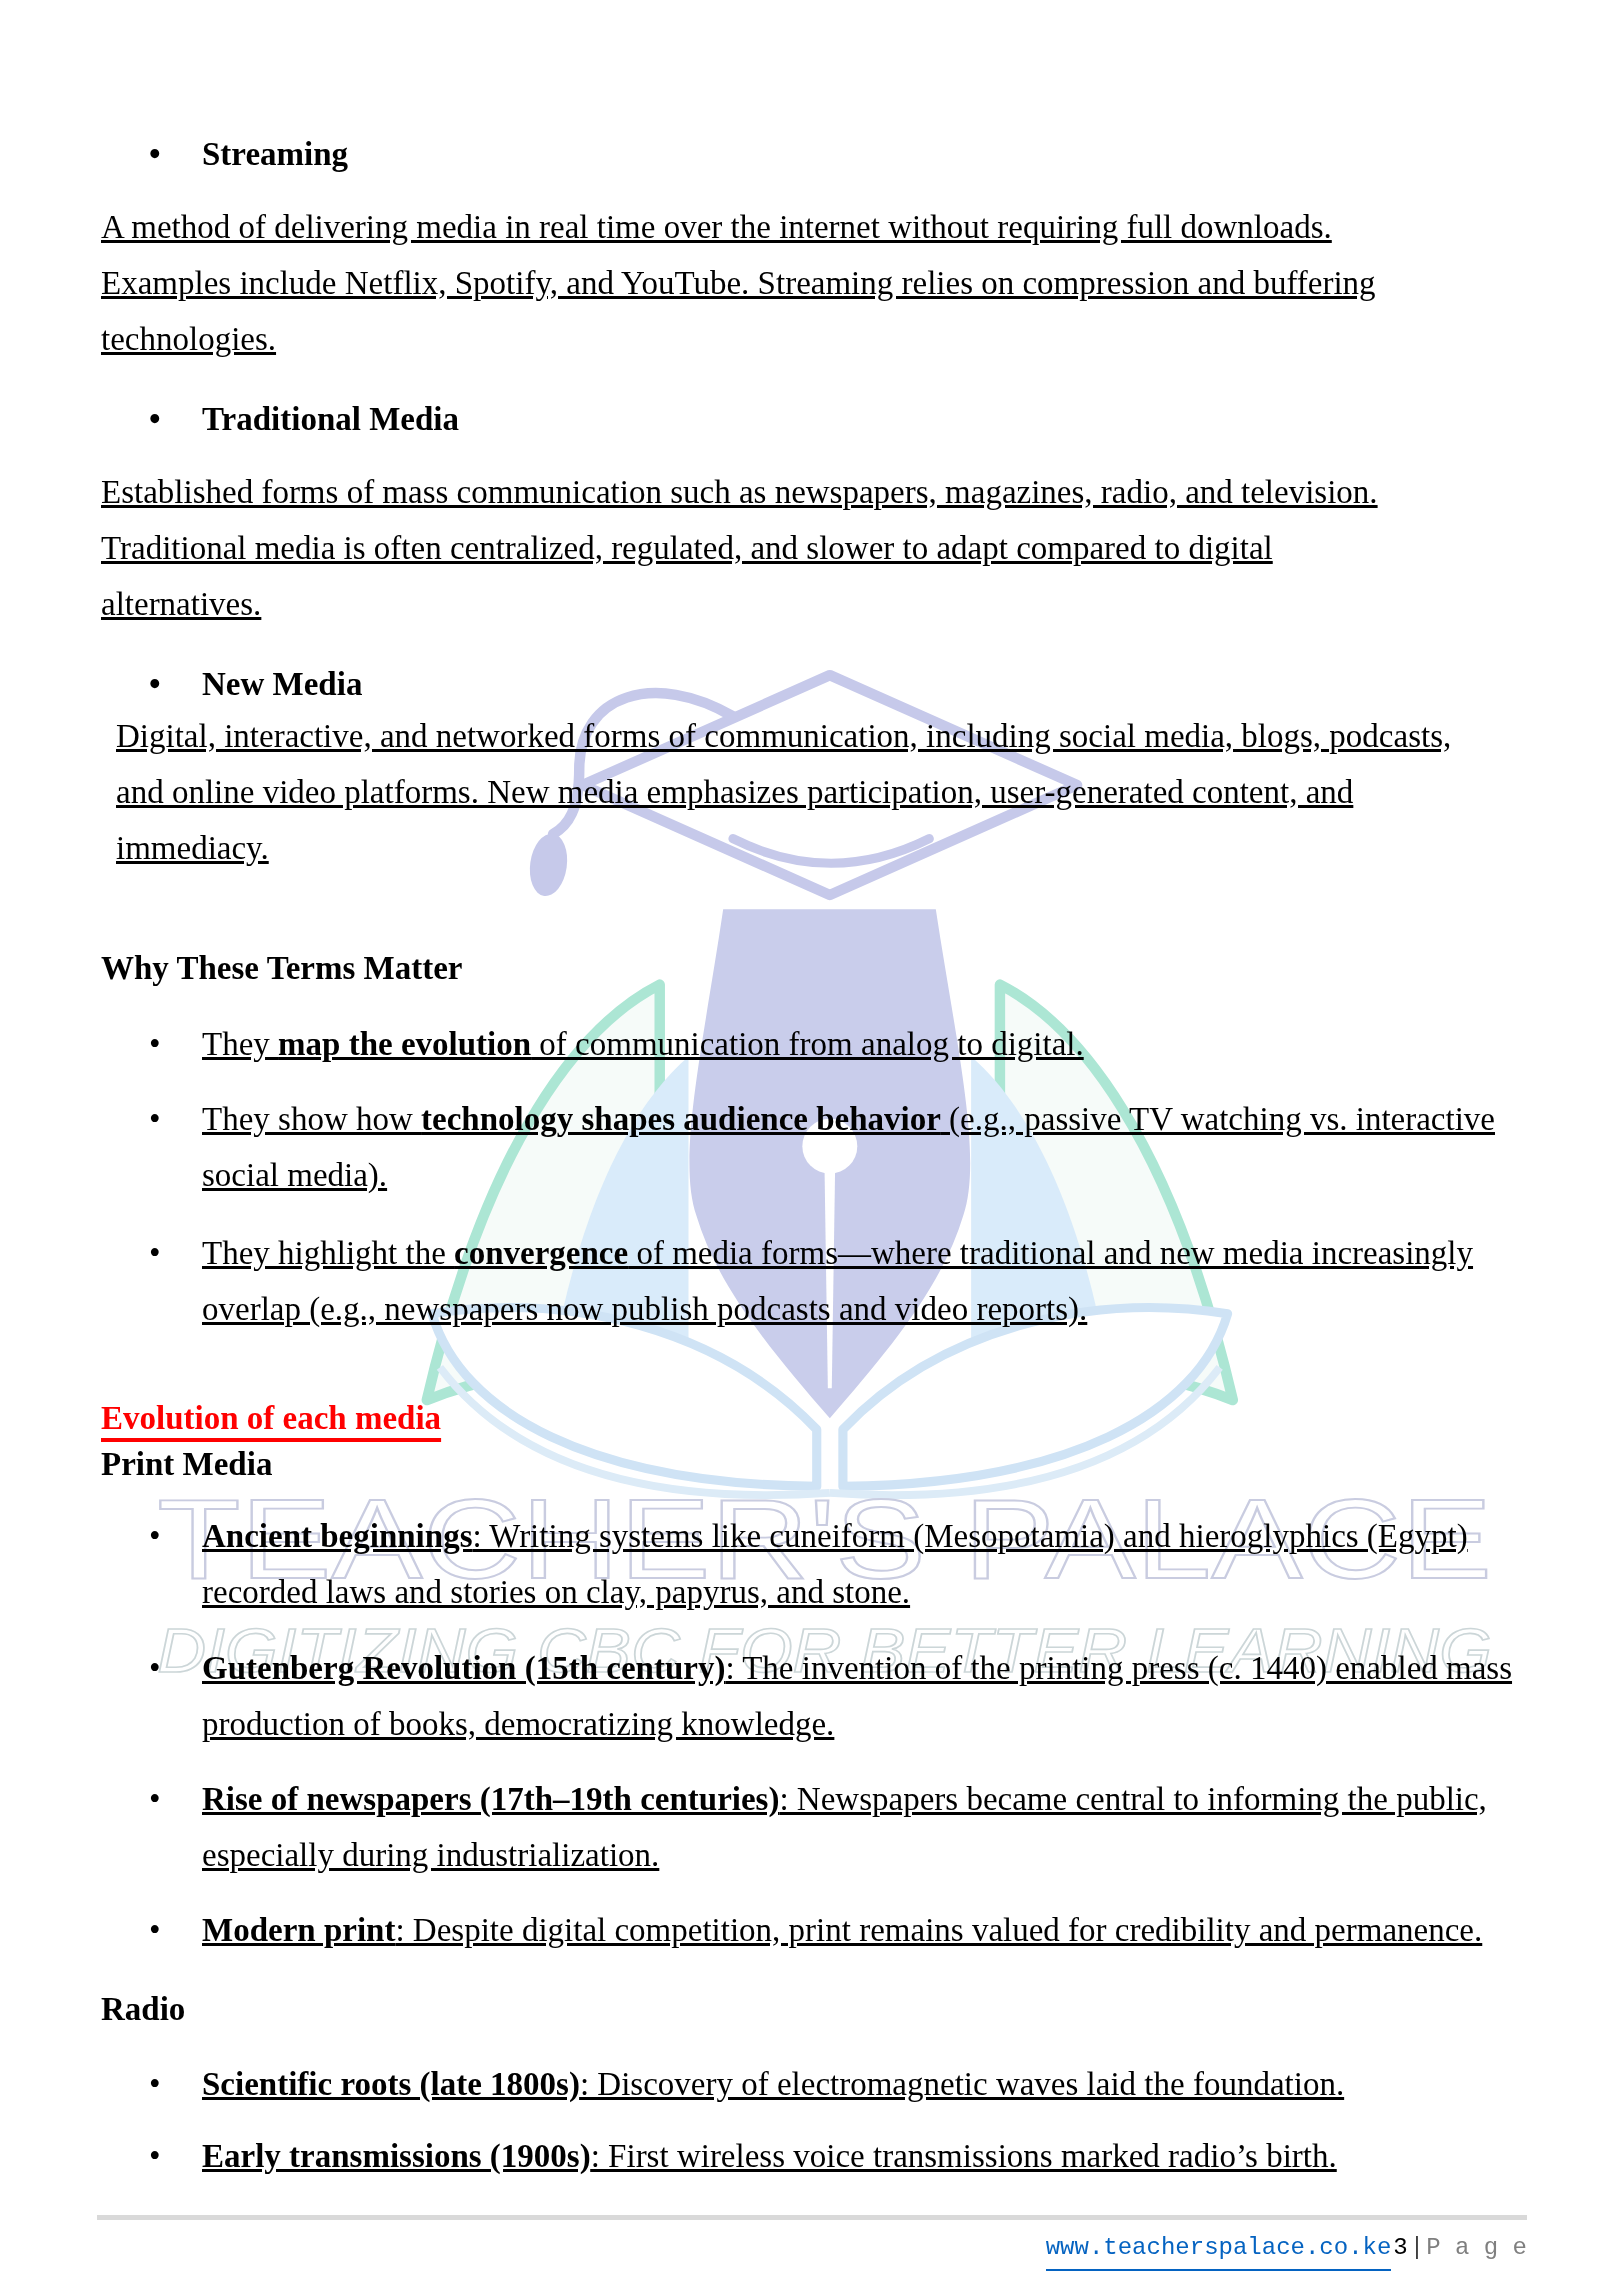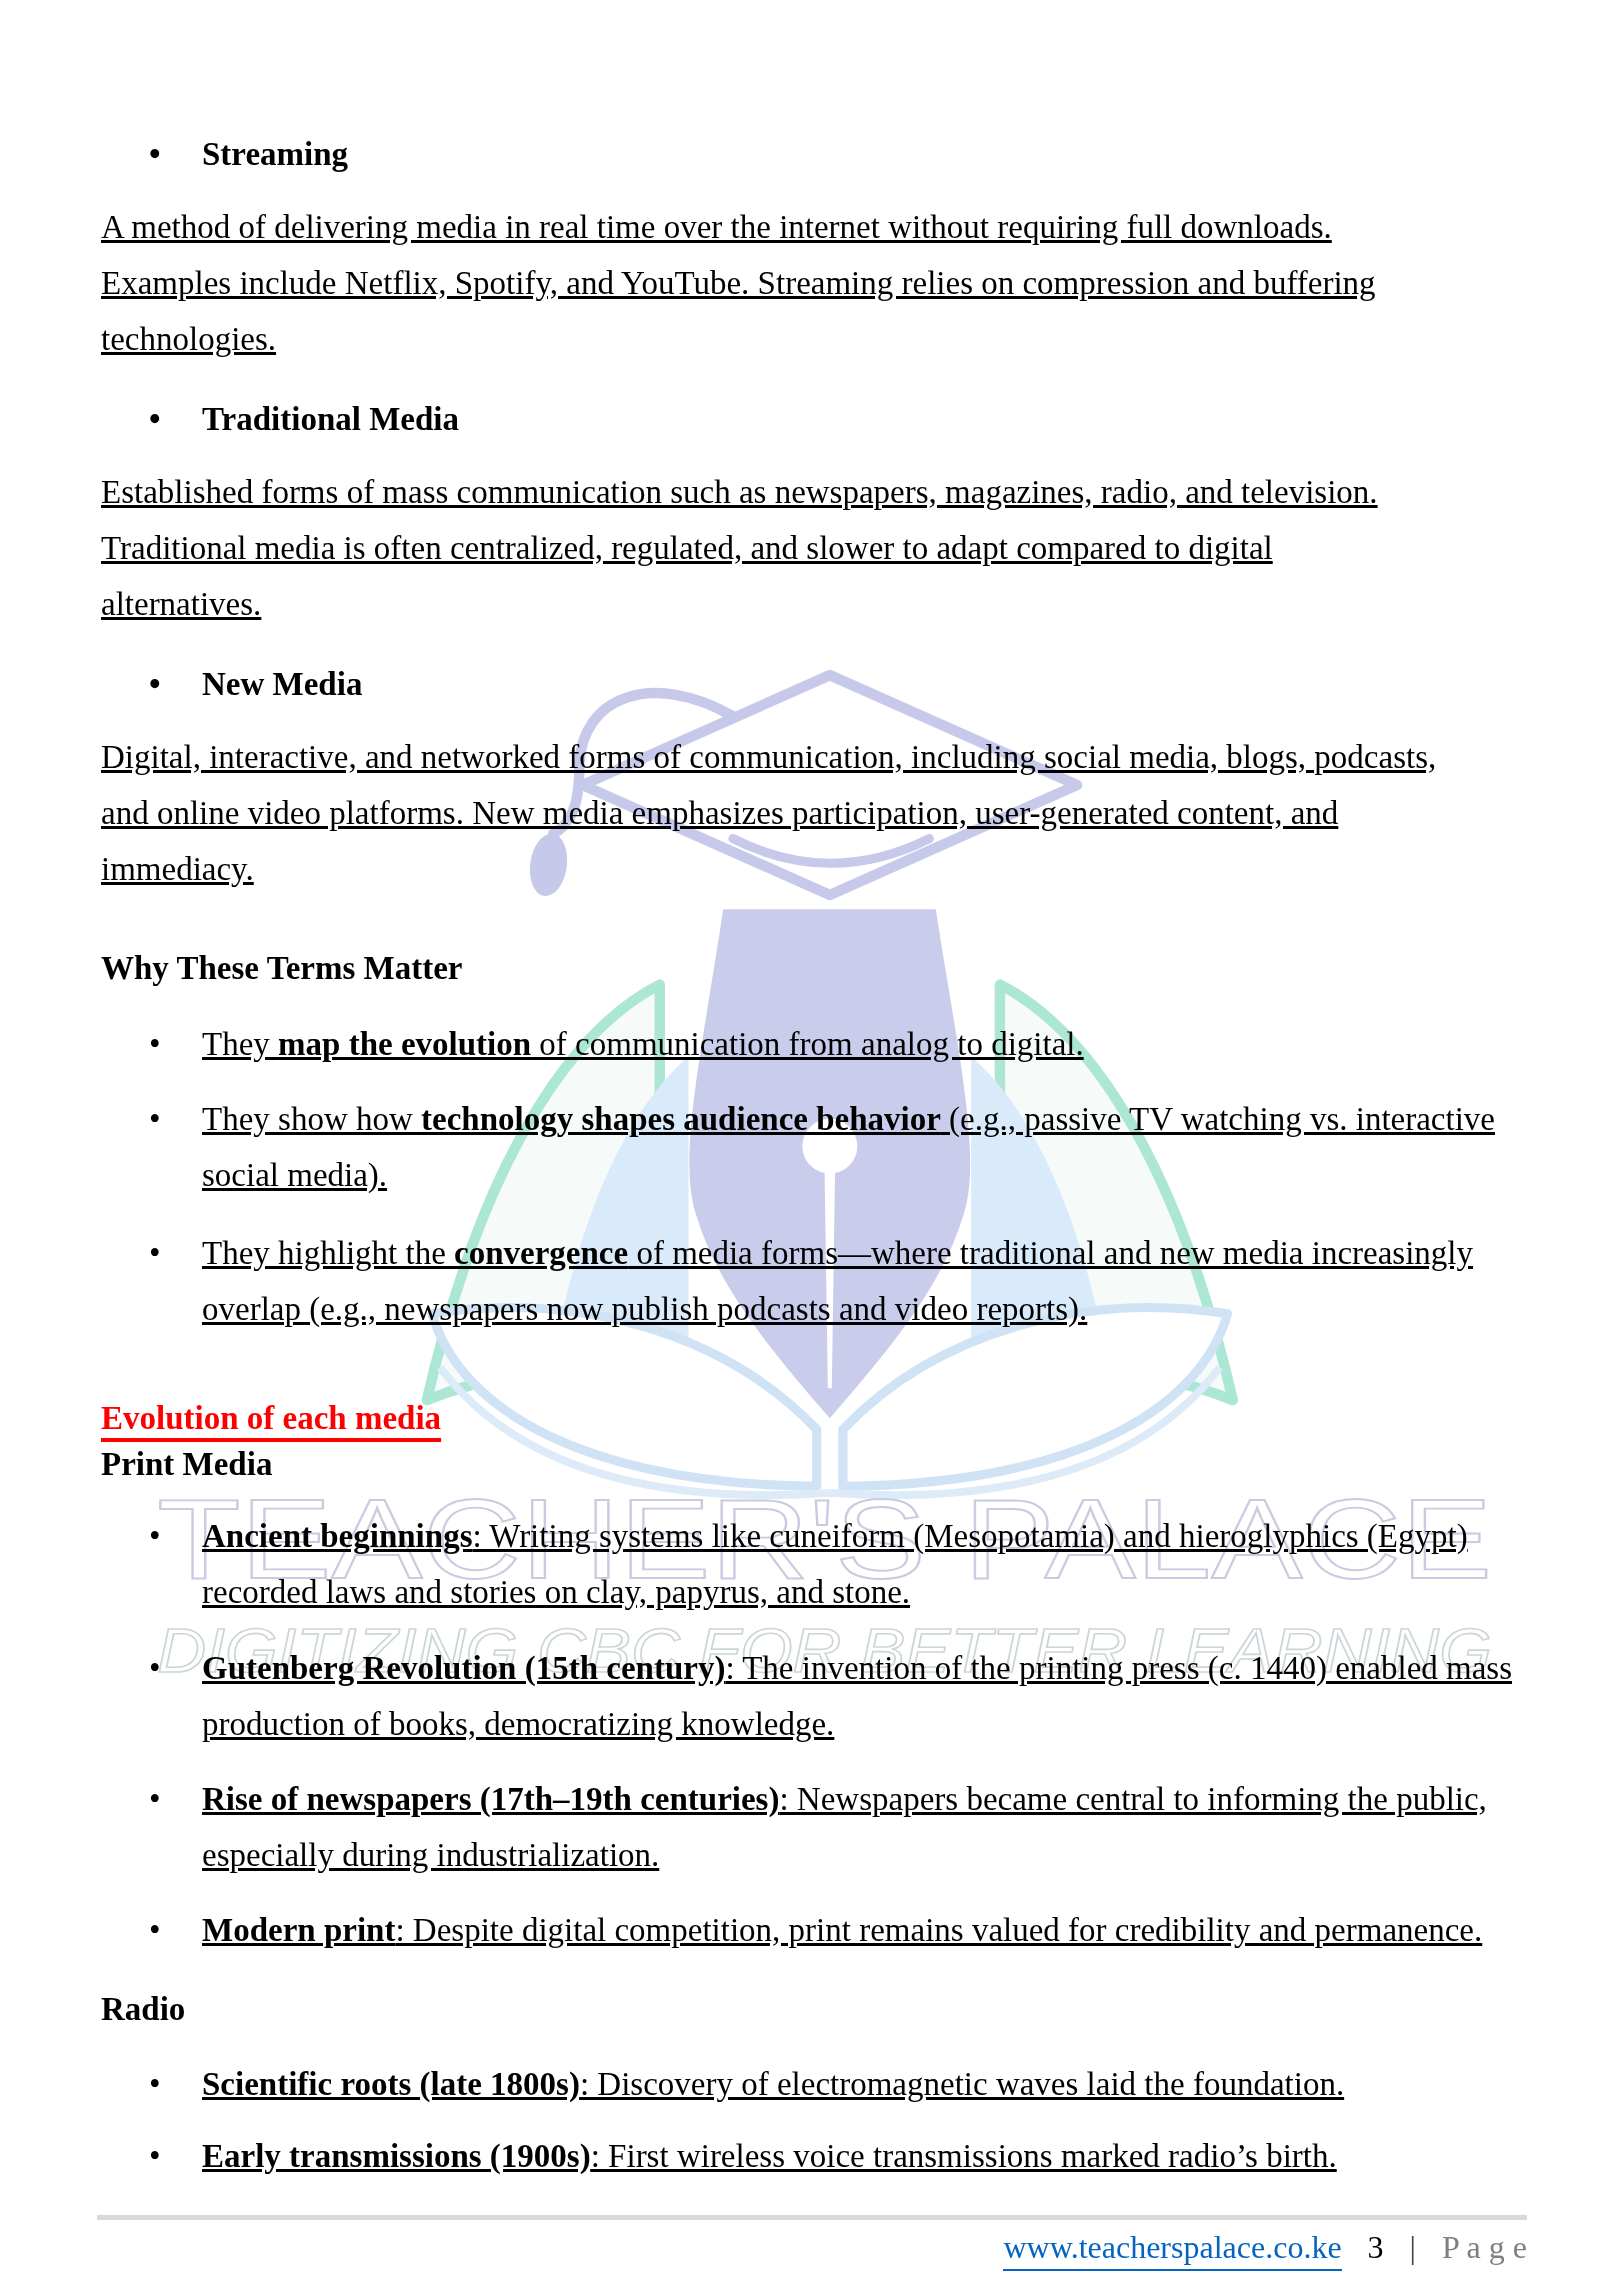--- a/index.html
+++ b/index.html
@@ -11,22 +11,22 @@
   .tline{white-space:nowrap;text-decoration:underline;}
   .b{font-weight:bold;}
   .bullet-head,.bullet-para{padding-left:101px;}
   .bullet-head::before,.bullet-para::before{
       content:"\2022";position:absolute;left:48px;top:0;line-height:56px;font-size:33px;color:#000;}
   .bullet-head{font-weight:bold;}
   .heading{font-weight:bold;}
   .red-heading{font-weight:bold;color:#ff0000;text-decoration:underline;
       text-decoration-thickness:3.9px;text-underline-offset:9.2px;}
   .footer-rule{position:absolute;left:97px;top:2215px;width:1430px;height:4.6px;background:#d9d9d9;z-index:2;}
-  .footer-text{position:absolute;top:2227px;right:96px;z-index:2;display:flex;align-items:baseline;gap:26px;
-      font-family:Liberation Serif, serif;font-size:32px;line-height:41px;}
+  .footer-text{position:absolute;top:2227px;right:96px;z-index:2;display:flex;align-items:baseline;gap:2px;
+      font-family:Liberation Mono, monospace;font-size:24px;line-height:41px;}
   .footer-link{color:#0563c1;border-bottom:2.6px solid #0563c1;padding-bottom:1.3px;cursor:pointer;}
   .page-num{color:#000000;}
   .sep{color:#3f3f3f;}
   .page-label{color:#7f7f7f;}
 </style>
 </head>
 <body>
 
 <div class="page">
 
@@ -69,21 +69,21 @@
         <div class="tline"><span>Examples include Netflix, Spotify, and YouTube. Streaming relies on compression and buffering</span></div>
         <div class="tline"><span>technologies.</span></div>
       </div>
       <div class="block bullet-head" style="top: 391px;">Traditional Media</div>
       <div class="block para" style="top: 464px;">
         <div class="tline"><span>Established forms of mass communication such as newspapers, magazines, radio, and television.</span></div>
         <div class="tline"><span>Traditional media is often centralized, regulated, and slower to adapt compared to digital</span></div>
         <div class="tline"><span>alternatives.</span></div>
       </div>
       <div class="block bullet-head" style="top: 656px;">New Media</div>
-      <div class="block para" style="top: 729px;">
+      <div class="block para" style="top: 708px; margin-left: 15px;">
         <div class="tline"><span>Digital, interactive, and networked forms of communication, including social media, blogs, podcasts,</span></div>
         <div class="tline"><span>and online video platforms. New media emphasizes participation, user-generated content, and</span></div>
         <div class="tline"><span>immediacy.</span></div>
       </div>
       <div class="block heading" style="top: 940px;">Why These Terms Matter</div>
       <div class="block bullet-para" style="top: 1016px;">
         <div class="tline"><span>They </span><span class="b">map the evolution</span><span> of communication from analog to digital.</span></div>
       </div>
       <div class="block bullet-para" style="top: 1091px;">
         <div class="tline"><span>They show how </span><span class="b">technology shapes audience behavior</span><span> (e.g., passive TV watching vs. interactive</span></div>

